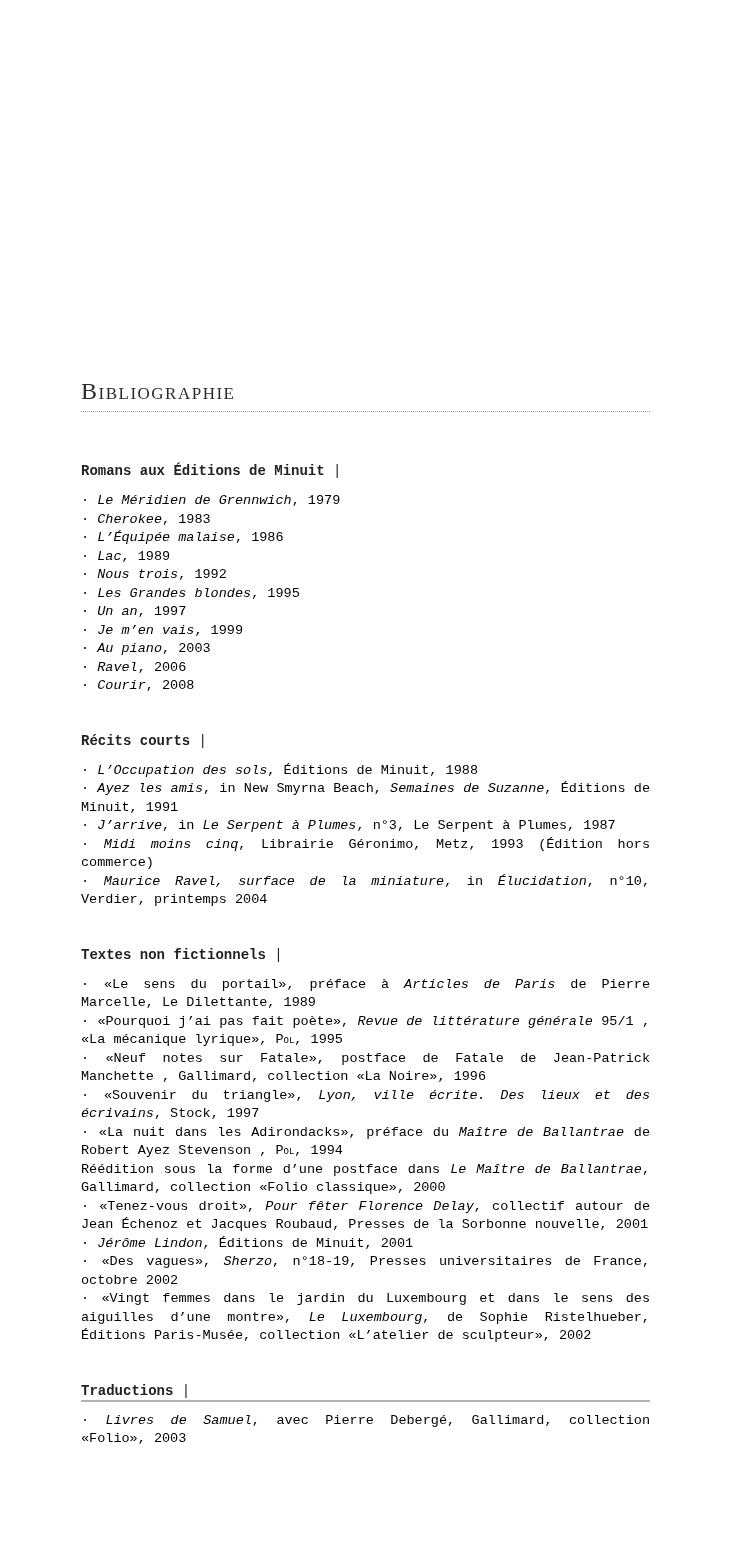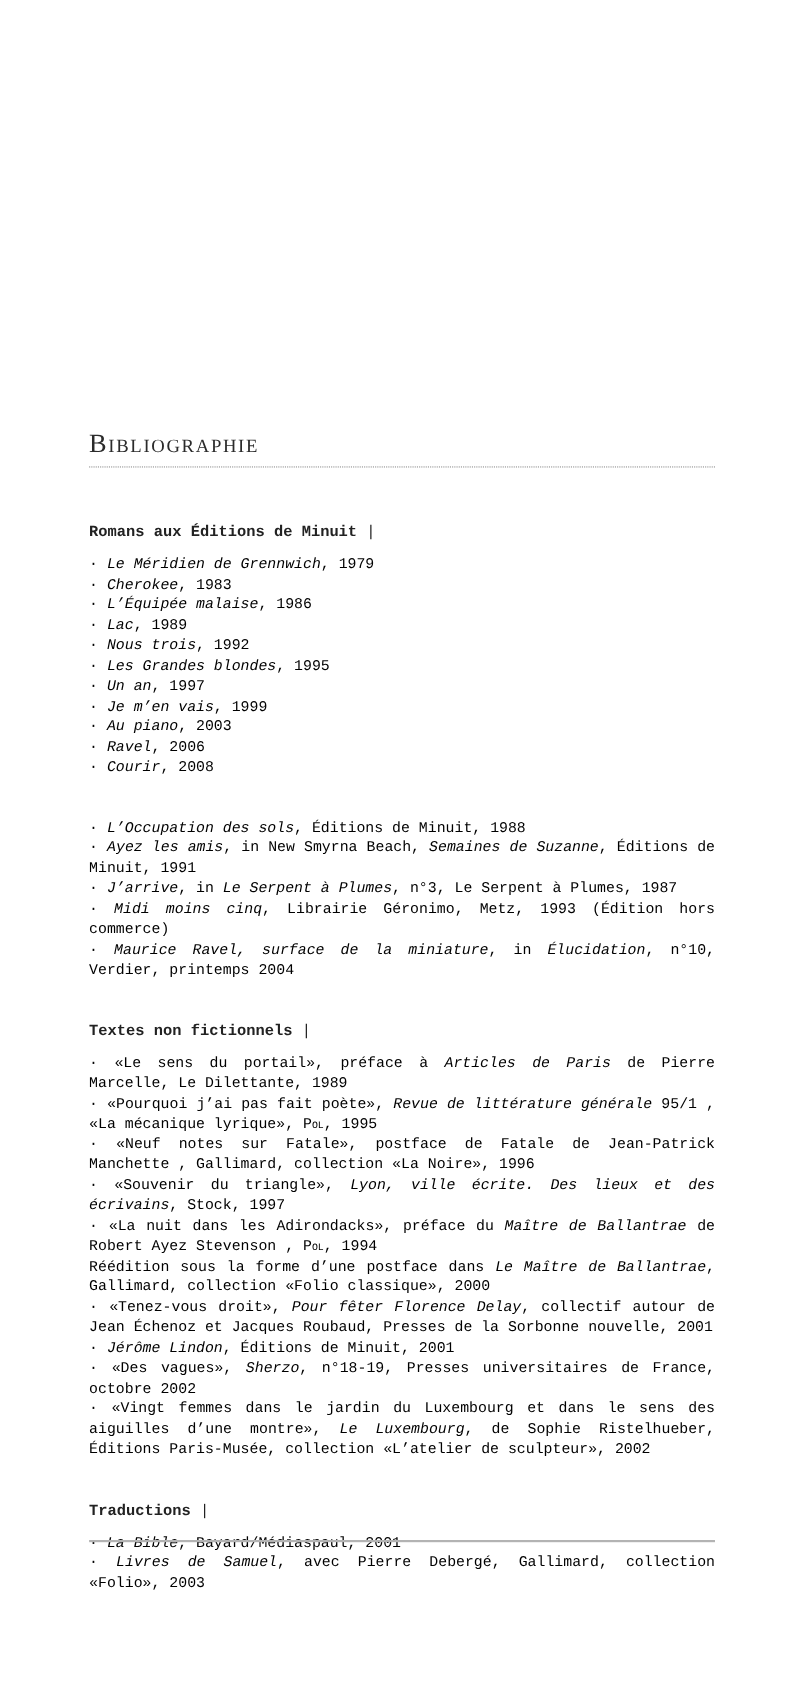--- a/index.html
+++ b/index.html
@@ -11,21 +11,21 @@
     height: 1553px;
     background: #ffffff;
     position: relative;
     overflow: hidden;
     font-family: "Liberation Serif", "DejaVu Serif", serif;
     color: #222222;
   }
   .content {
     position: absolute;
     left: 81px;
-    top: 389px;
+    top: 376px;
     width: 569px;
   }
   .page-title {
     margin: 0;
     font-size: 24px;
     line-height: 30px;
     font-weight: 400;
     font-variant: small-caps;
     letter-spacing: 1.5px;
     color: #2b2b2b;
@@ -91,20 +91,21 @@
           <p class="entry"><span class="bullet">· </span><span class="it">Nous trois</span><span>, 1992</span></p>
           <p class="entry"><span class="bullet">· </span><span class="it">Les Grandes blondes</span><span>, 1995</span></p>
           <p class="entry"><span class="bullet">· </span><span class="it">Un an</span><span>, 1997</span></p>
           <p class="entry"><span class="bullet">· </span><span class="it">Je m’en vais</span><span>, 1999</span></p>
           <p class="entry"><span class="bullet">· </span><span class="it">Au piano</span><span>, 2003</span></p>
           <p class="entry"><span class="bullet">· </span><span class="it">Ravel</span><span>, 2006</span></p>
           <p class="entry"><span class="bullet">· </span><span class="it">Courir</span><span>, 2008</span></p>
         </div>
       </section>
       <section class="bib-section">
+        <h2 class="section-heading"><span>Récits courts</span><span class="heading-bar"> |</span></h2>
         <div class="entries">
           <p class="entry"><span class="bullet">· </span><span class="it">L’Occupation des sols</span><span>, Éditions de Minuit, 1988</span></p>
           <p class="entry"><span class="bullet">· </span><span class="it">Ayez les amis</span><span>, in New Smyrna Beach, </span><span class="it">Semaines de Suzanne</span><span>, Éditions de Minuit, 1991</span></p>
           <p class="entry"><span class="bullet">· </span><span class="it">J’arrive</span><span>, in </span><span class="it">Le Serpent à Plumes</span><span>, n°3, Le Serpent à Plumes, 1987</span></p>
           <p class="entry"><span class="bullet">· </span><span class="it">Midi moins cinq</span><span>, Librairie Géronimo, Metz, 1993 (Édition hors commerce)</span></p>
           <p class="entry"><span class="bullet">· </span><span class="it">Maurice Ravel, surface de la miniature</span><span>, in </span><span class="it">Élucidation</span><span>, n°10, Verdier, printemps 2004</span></p>
         </div>
       </section>
       <section class="bib-section">
         <h2 class="section-heading"><span>Textes non fictionnels</span><span class="heading-bar"> |</span></h2>
@@ -117,20 +118,19 @@
           <p class="entry"><span>Réédition sous la forme d’une postface dans </span><span class="it">Le Maître de Ballantrae</span><span>, Gallimard, collection «Folio classique», 2000</span></p>
           <p class="entry"><span class="bullet">· </span><span>«Tenez-vous droit», </span><span class="it">Pour fêter Florence Delay</span><span>, collectif autour de Jean Échenoz et Jacques Roubaud, Presses de la Sorbonne nouvelle, 2001</span></p>
           <p class="entry"><span class="bullet">· </span><span class="it">Jérôme Lindon</span><span>, Éditions de Minuit, 2001</span></p>
           <p class="entry"><span class="bullet">· </span><span>«Des vagues», </span><span class="it">Sherzo</span><span>, n°18-19, Presses universitaires de France, octobre 2002</span></p>
           <p class="entry"><span class="bullet">· </span><span>«Vingt femmes dans le jardin du Luxembourg et dans le sens des aiguilles d’une montre», </span><span class="it">Le Luxembourg</span><span>, de Sophie Ristelhueber, Éditions Paris-Musée, collection «L’atelier de sculpteur», 2002</span></p>
         </div>
       </section>
       <section class="bib-section">
         <h2 class="section-heading"><span>Traductions</span><span class="heading-bar"> |</span></h2>
         <div class="entries">
-          <p class="entry"><span class="bullet">· </span><span class="it">La Bible</span><span>, Bayard/Médiaspaul, 2001</span></p>
           <p class="entry"><span class="bullet">· </span><span class="it">Livres de Samuel</span><span>, avec Pierre Debergé, Gallimard, collection «Folio», 2003</span></p>
         </div>
       </section>
     </div>
 </div>
 
 <div class="footer-rule"></div>
 
 </body></html>

